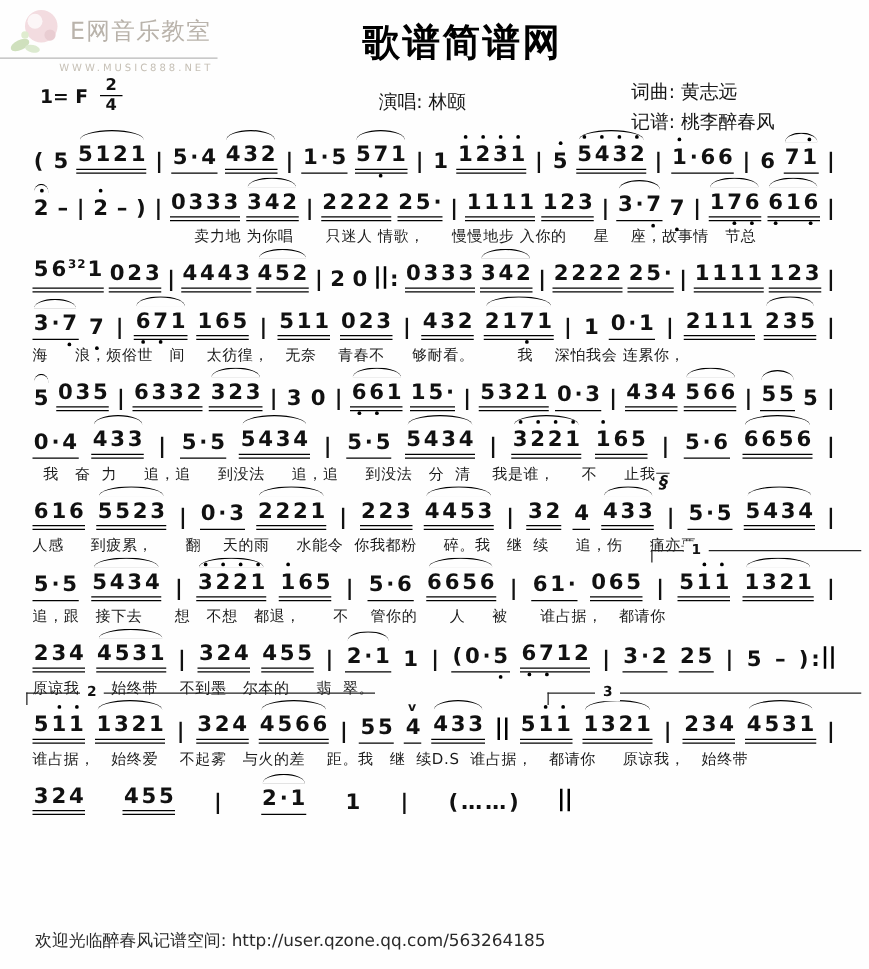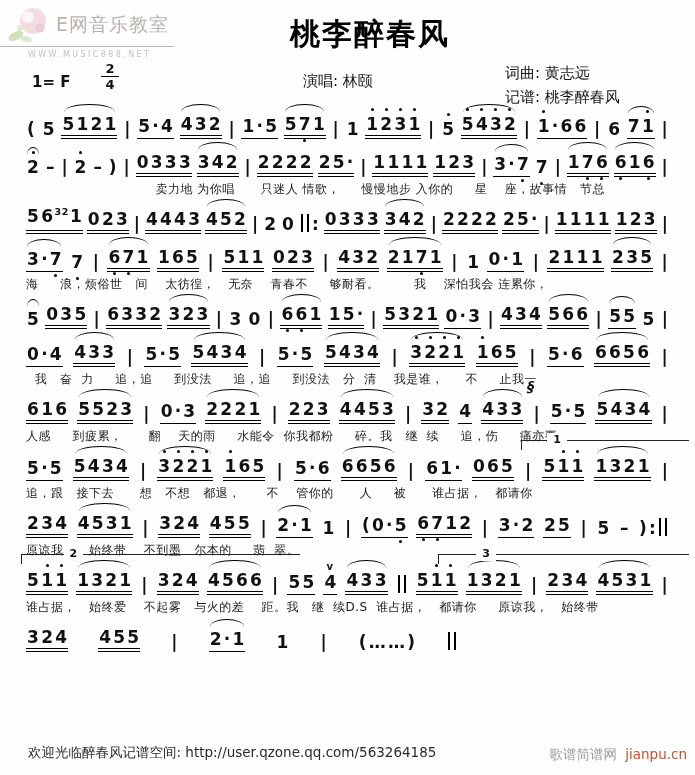--- a/index.html
+++ b/index.html
@@ -4,22 +4,22 @@
 <style>
   html,body{margin:0;padding:0;}
   body{width:695px;height:775px;background:#fefefe;font-family:"DejaVu Sans","Liberation Sans",sans-serif;position:relative;overflow:hidden;color:#111;}
   .page{position:relative;width:695px;height:772px;}
 
   
   .logo{position:absolute;left:0;top:6px;width:190px;}
   .logo-row{display:flex;align-items:center;padding-left:6px;}
   .logo-title{font-size:19px;color:#b9b3ab;letter-spacing:1px;margin-left:4px;}
   .logo-divider{position:absolute;left:0;top:40px;width:174px;border-bottom:1px solid #b8b8b8;}
-  .logo-url{margin:6px 0 0 28px;font-size:8px;color:#c6c0b6;letter-spacing:2.4px;}
-  .keysig{position:absolute;left:32px;top:62px;font-size:15px;font-weight:bold;display:flex;align-items:flex-end;gap:21px;}
+  .logo-url{margin:6px 0 0 28px;font-size:8px;color:#c6c0b6;letter-spacing:2.4px;text-align:center;}
+  .keysig{position:absolute;left:32px;top:62px;font-size:15px;font-weight:bold;display:flex;align-items:center;}
   .frac{display:inline-block;text-align:center;margin-left:10px;font-size:13px;line-height:1;}
   .frac .ftop{display:block;border-bottom:1.5px solid #000;padding:0 4px 1px;}
   .frac .fbot{display:block;padding-top:1px;}
   .title{position:absolute;left:240px;width:260px;top:14px;margin:0;text-align:center;font-size:30px;font-weight:900;letter-spacing:2px;color:#000;}
   .credit{position:absolute;font-size:15px;color:#151515;}
   .credit.singer{left:303px;top:72px;}
   .credit.composer{left:505px;top:64px;}
   .credit.notation{left:505px;top:88px;}
 
   
@@ -69,21 +69,21 @@
   </div>
 
   <div class="keysig">
     <span>1= F</span>
     <span class="frac">
       <span class="ftop">2</span>
       <span class="fbot">4</span>
     </span>
   </div>
 
-  <h1 class="title">桃李醉春风</h1>
+  <h1 class="title">歌谱简谱网</h1>
 
   <div class="credit singer">演唱: 林颐</div>
   <div class="credit composer">词曲: 黄志远</div>
   <div class="credit notation">记谱: 桃李醉春风</div>
 
   <div class="score">
       <div class="system">
         <div class="melody">
           <span class="tok"><span class="n">(</span></span>
           <span class="tok"><span class="n">5</span></span>
@@ -327,18 +327,14 @@
           <span class="tok u1"><span class="n">2</span><span class="n">·</span><span class="n">1</span><span class="arc"></span></span>
           <span class="tok"><span class="n">1</span></span>
           <span class="tok"><span class="n">|</span></span>
           <span class="tok"><span class="n">(</span><span class="n">…</span><span class="n">…</span><span class="n">)</span></span>
           <span class="tok"><span class="dbl"></span></span>
         </div>
       </div>
     </div>
 
   <div class="footer-left">欢迎光临醉春风记谱空间: http://user.qzone.qq.com/563264185</div>
-  <div class="footer-right">
-    <span>歌谱简谱网</span>
-    <span class="orange">jianpu.cn</span>
-  </div>
 
 </div>
 
 </body></html>

